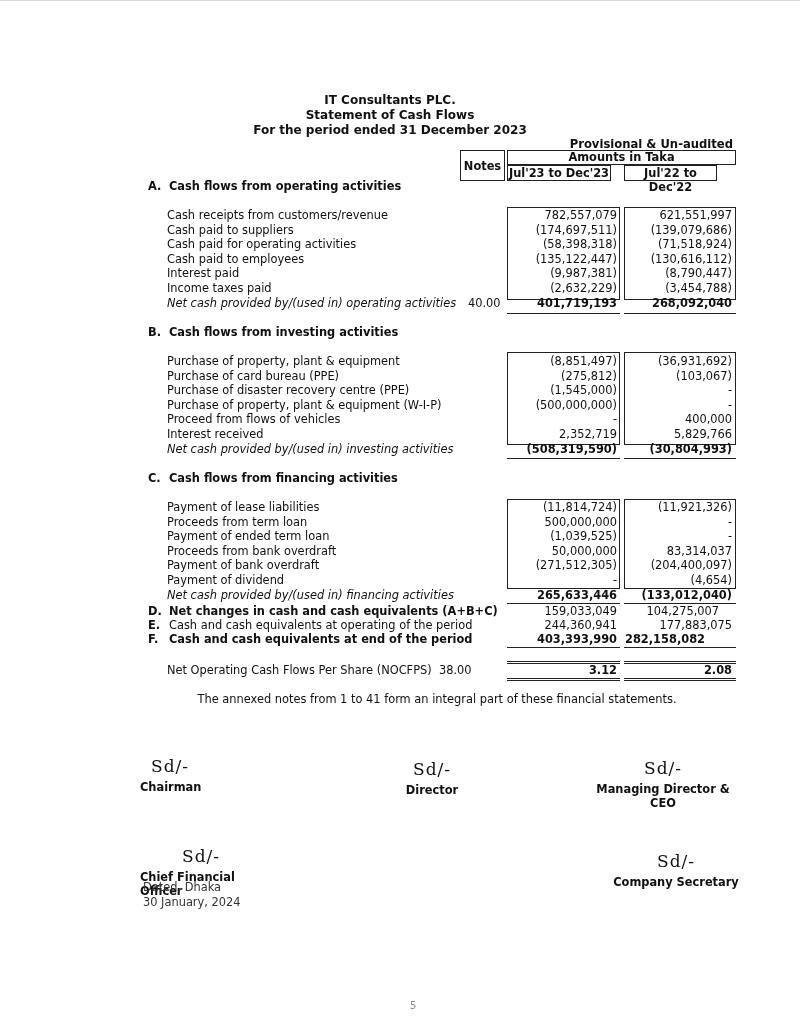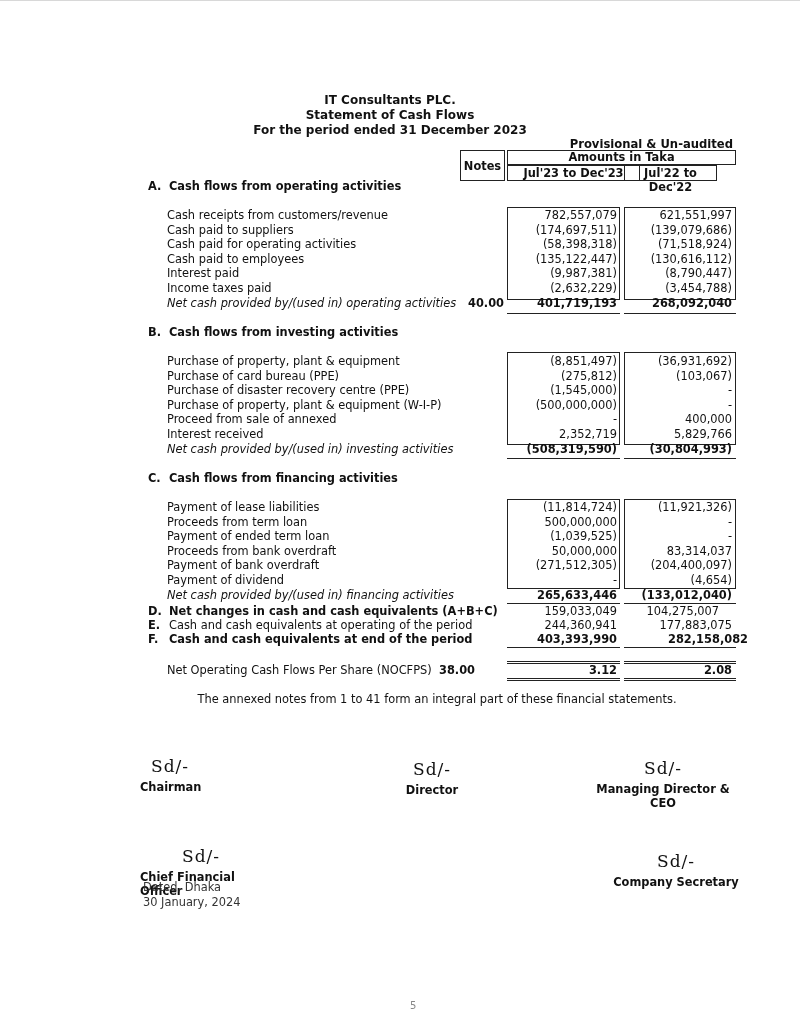--- a/index.html
+++ b/index.html
@@ -10,29 +10,29 @@
   }
   .topline { position: absolute; left: 0; top: 0; width: 800px; height: 1px; background: #d8d8d8; }
   .title-block { position: absolute; left: 0; width: 800px; text-align: center; top: 93px; font-weight: bold; font-size: 12px; line-height: 15px; }
   .title-block div { margin-left: -20px; }
 
   .prov { position: absolute; right: 67px; top: 137px; font-weight: bold; font-size: 11.6px; }
 
   .box { position: absolute; border: 1px solid #222; box-sizing: border-box; }
   .hdr-notes { left: 460px; top: 150px; width: 45px; height: 31px; display: flex; align-items: center; justify-content: center; font-weight: bold; }
   .hdr-amounts { left: 507px; top: 150px; width: 229px; height: 15px; text-align: center; font-weight: bold; line-height: 13px; }
-  .hdr-c1 { left: 507px; top: 165px; width: 133px; height: 16px; text-align: center; font-weight: bold; line-height: 14px; }
+  .hdr-c1 { left: 507px; top: 165px; width: 104px; height: 16px; text-align: center; font-weight: bold; line-height: 14px; }
   .hdr-c2 { left: 624px; top: 165px; width: 93px; height: 16px; text-align: center; font-weight: bold; line-height: 14px; }
 
   .sec-title { position: absolute; left: 148px; font-weight: bold; }
   .sec-title .letter { display: inline-block; width: 21px; }
 
   .row { position: absolute; left: 167px; height: 14.6px; line-height: 14.6px; }
   .lbl { position: absolute; left: 0; white-space: nowrap; }
-  .note { position: absolute; left: 301px; width: 28px; text-align: center; font-weight: bold; }
+  .note { position: absolute; left: 301px; width: 28px; text-align: center; }
   .v1 { position: absolute; left: 340px; width: 110px; text-align: right; }
   .v2 { position: absolute; left: 457px; width: 108px; text-align: right; }
   .bi { font-weight: normal; font-style: italic; }
   .b { font-weight: bold; }
 
   .valbox { position: absolute; border: 1px solid #222; box-sizing: border-box; }
   .rule { position: absolute; height: 1px; background: #222; }
   .rule2 { position: absolute; height: 3px; border-top: 1px solid #222; border-bottom: 1px solid #222; box-sizing: border-box; }
 
   .full-row { position: absolute; left: 148px; height: 14.6px; line-height: 14.6px; }
@@ -132,21 +132,21 @@
       <span class="lbl">Purchase of disaster recovery centre (PPE)</span>
       <span class="v1">(1,545,000)</span>
       <span class="v2">-</span>
     </div>
     <div class="row" style="top: 397.8px;">
       <span class="lbl">Purchase of property, plant &amp; equipment (W-I-P)</span>
       <span class="v1">(500,000,000)</span>
       <span class="v2">-</span>
     </div>
     <div class="row" style="top: 412.4px;">
-      <span class="lbl">Proceed from sale of annexed</span>
+      <span class="lbl">Proceed from flows of vehicles</span>
       <span class="v1">-</span>
       <span class="v2">400,000</span>
     </div>
     <div class="row" style="top: 427px;">
       <span class="lbl">Interest received</span>
       <span class="v1">2,352,719</span>
       <span class="v2">5,829,766</span>
     </div>
     <div class="row" style="top: 442px;">
       <span class="lbl bi">Net cash provided by/(used in) investing activities</span>
@@ -200,21 +200,21 @@
       <span class="v1 b">265,633,446</span>
       <span class="v2 b">(133,012,040)</span>
     </div>
   </div>
 <div class="rule" style="left:507px; top:603px; width:113px;"></div>
 <div class="rule" style="left:624px; top:603px; width:112px;"></div>
 
 <div id="summary">
     <div class="full-row" style="top: 604px;"><span class="letter">D.</span><span class="b">Net changes in cash and cash equivalents (A+B+C)</span><span class="v1 " style="left:359px;">159,033,049</span><span class="v2 " style="left:463px;">104,275,007</span></div>
     <div class="full-row" style="top: 618px;"><span class="letter">E.</span><span class="">Cash and cash equivalents at operating of the period</span><span class="v1 " style="left:359px;">244,360,941</span><span class="v2 " style="left:476px;">177,883,075</span></div>
-    <div class="full-row" style="top: 632px;"><span class="letter">F.</span><span class="b">Cash and cash equivalents at end of the period</span><span class="v1 b" style="left:359px;">403,393,990</span><span class="v2 b" style="left:492px;">282,158,082</span></div>
+    <div class="full-row" style="top: 632px;"><span class="letter">F.</span><span class="b">Cash and cash equivalents at end of the period</span><span class="v1 b" style="left:359px;">403,393,990</span><span class="v2 b" style="left:449px;">282,158,082</span></div>
   </div>
 <div class="rule" style="left:507px; top:647px; width:113px;"></div>
 <div class="rule" style="left:624px; top:647px; width:112px;"></div>
 <div class="rule2" style="left:507px; top:661px; width:113px;"></div>
 <div class="rule2" style="left:624px; top:661px; width:112px;"></div>
 
 <div class="row" style="top:663px;">
   <span class="lbl">Net Operating Cash Flows Per Share (NOCFPS)</span>
   <span class="note" style="left:272px;">38.00</span>
   <span class="v1 b">3.12</span>

